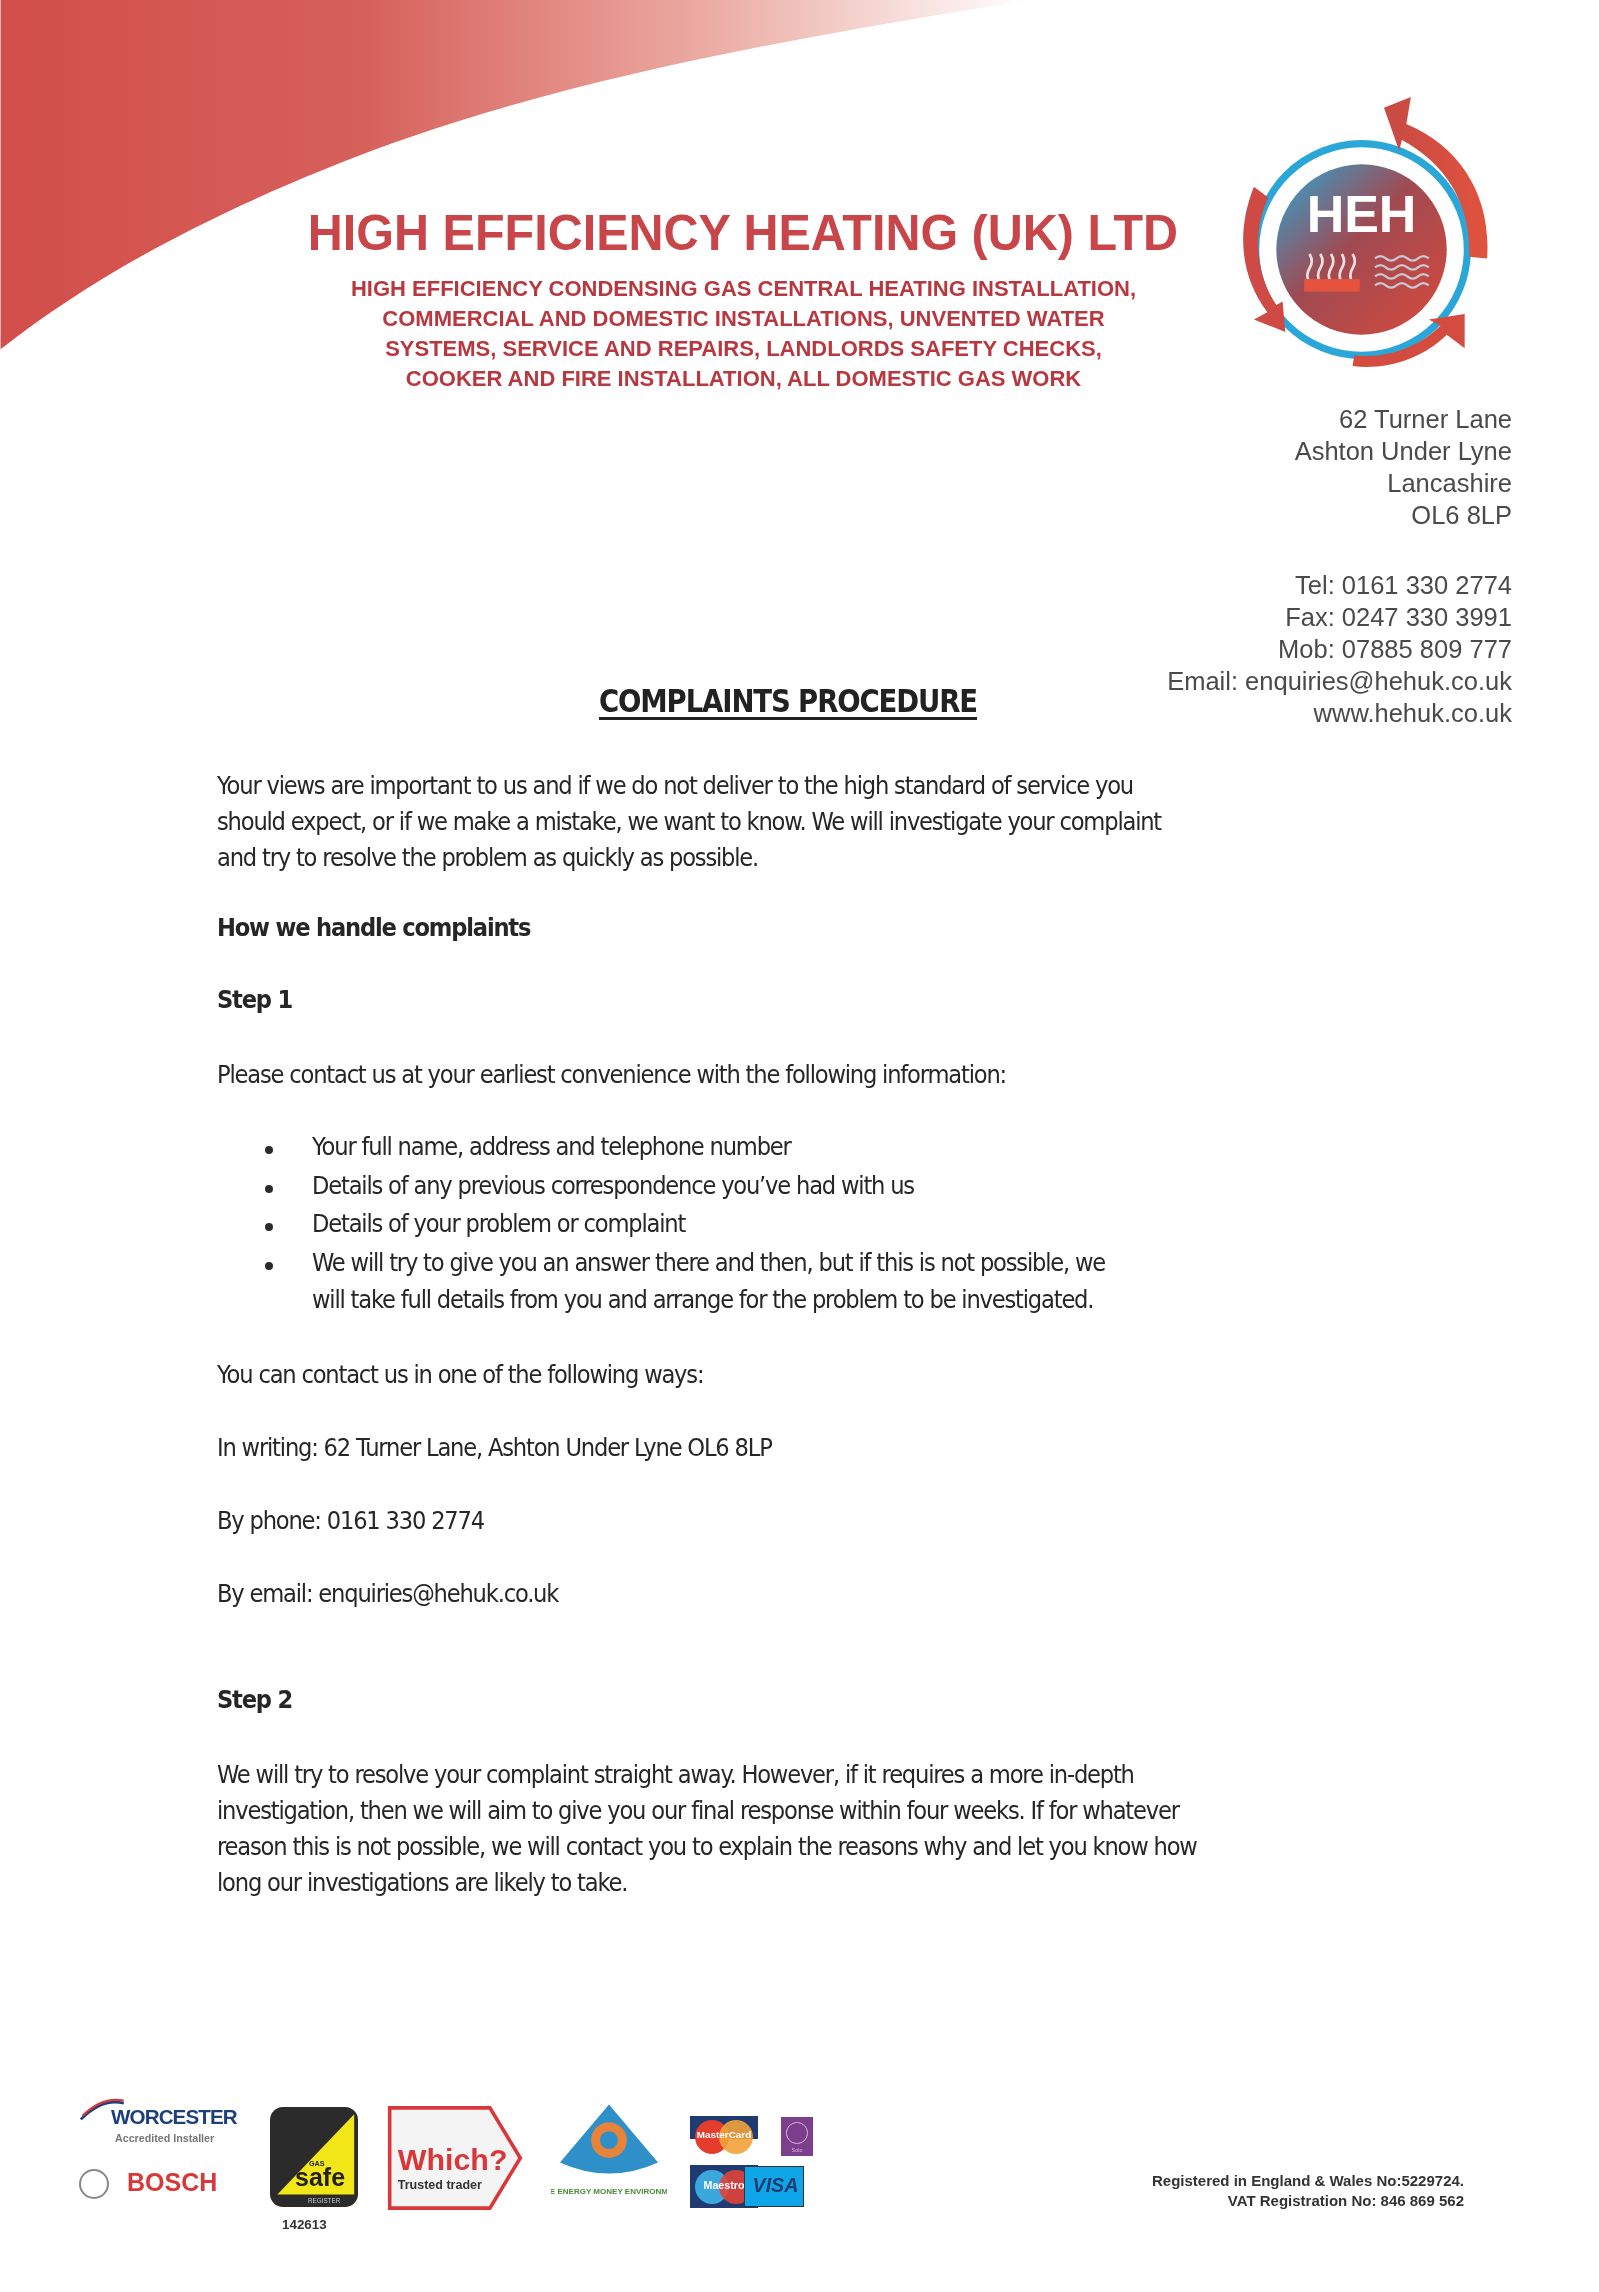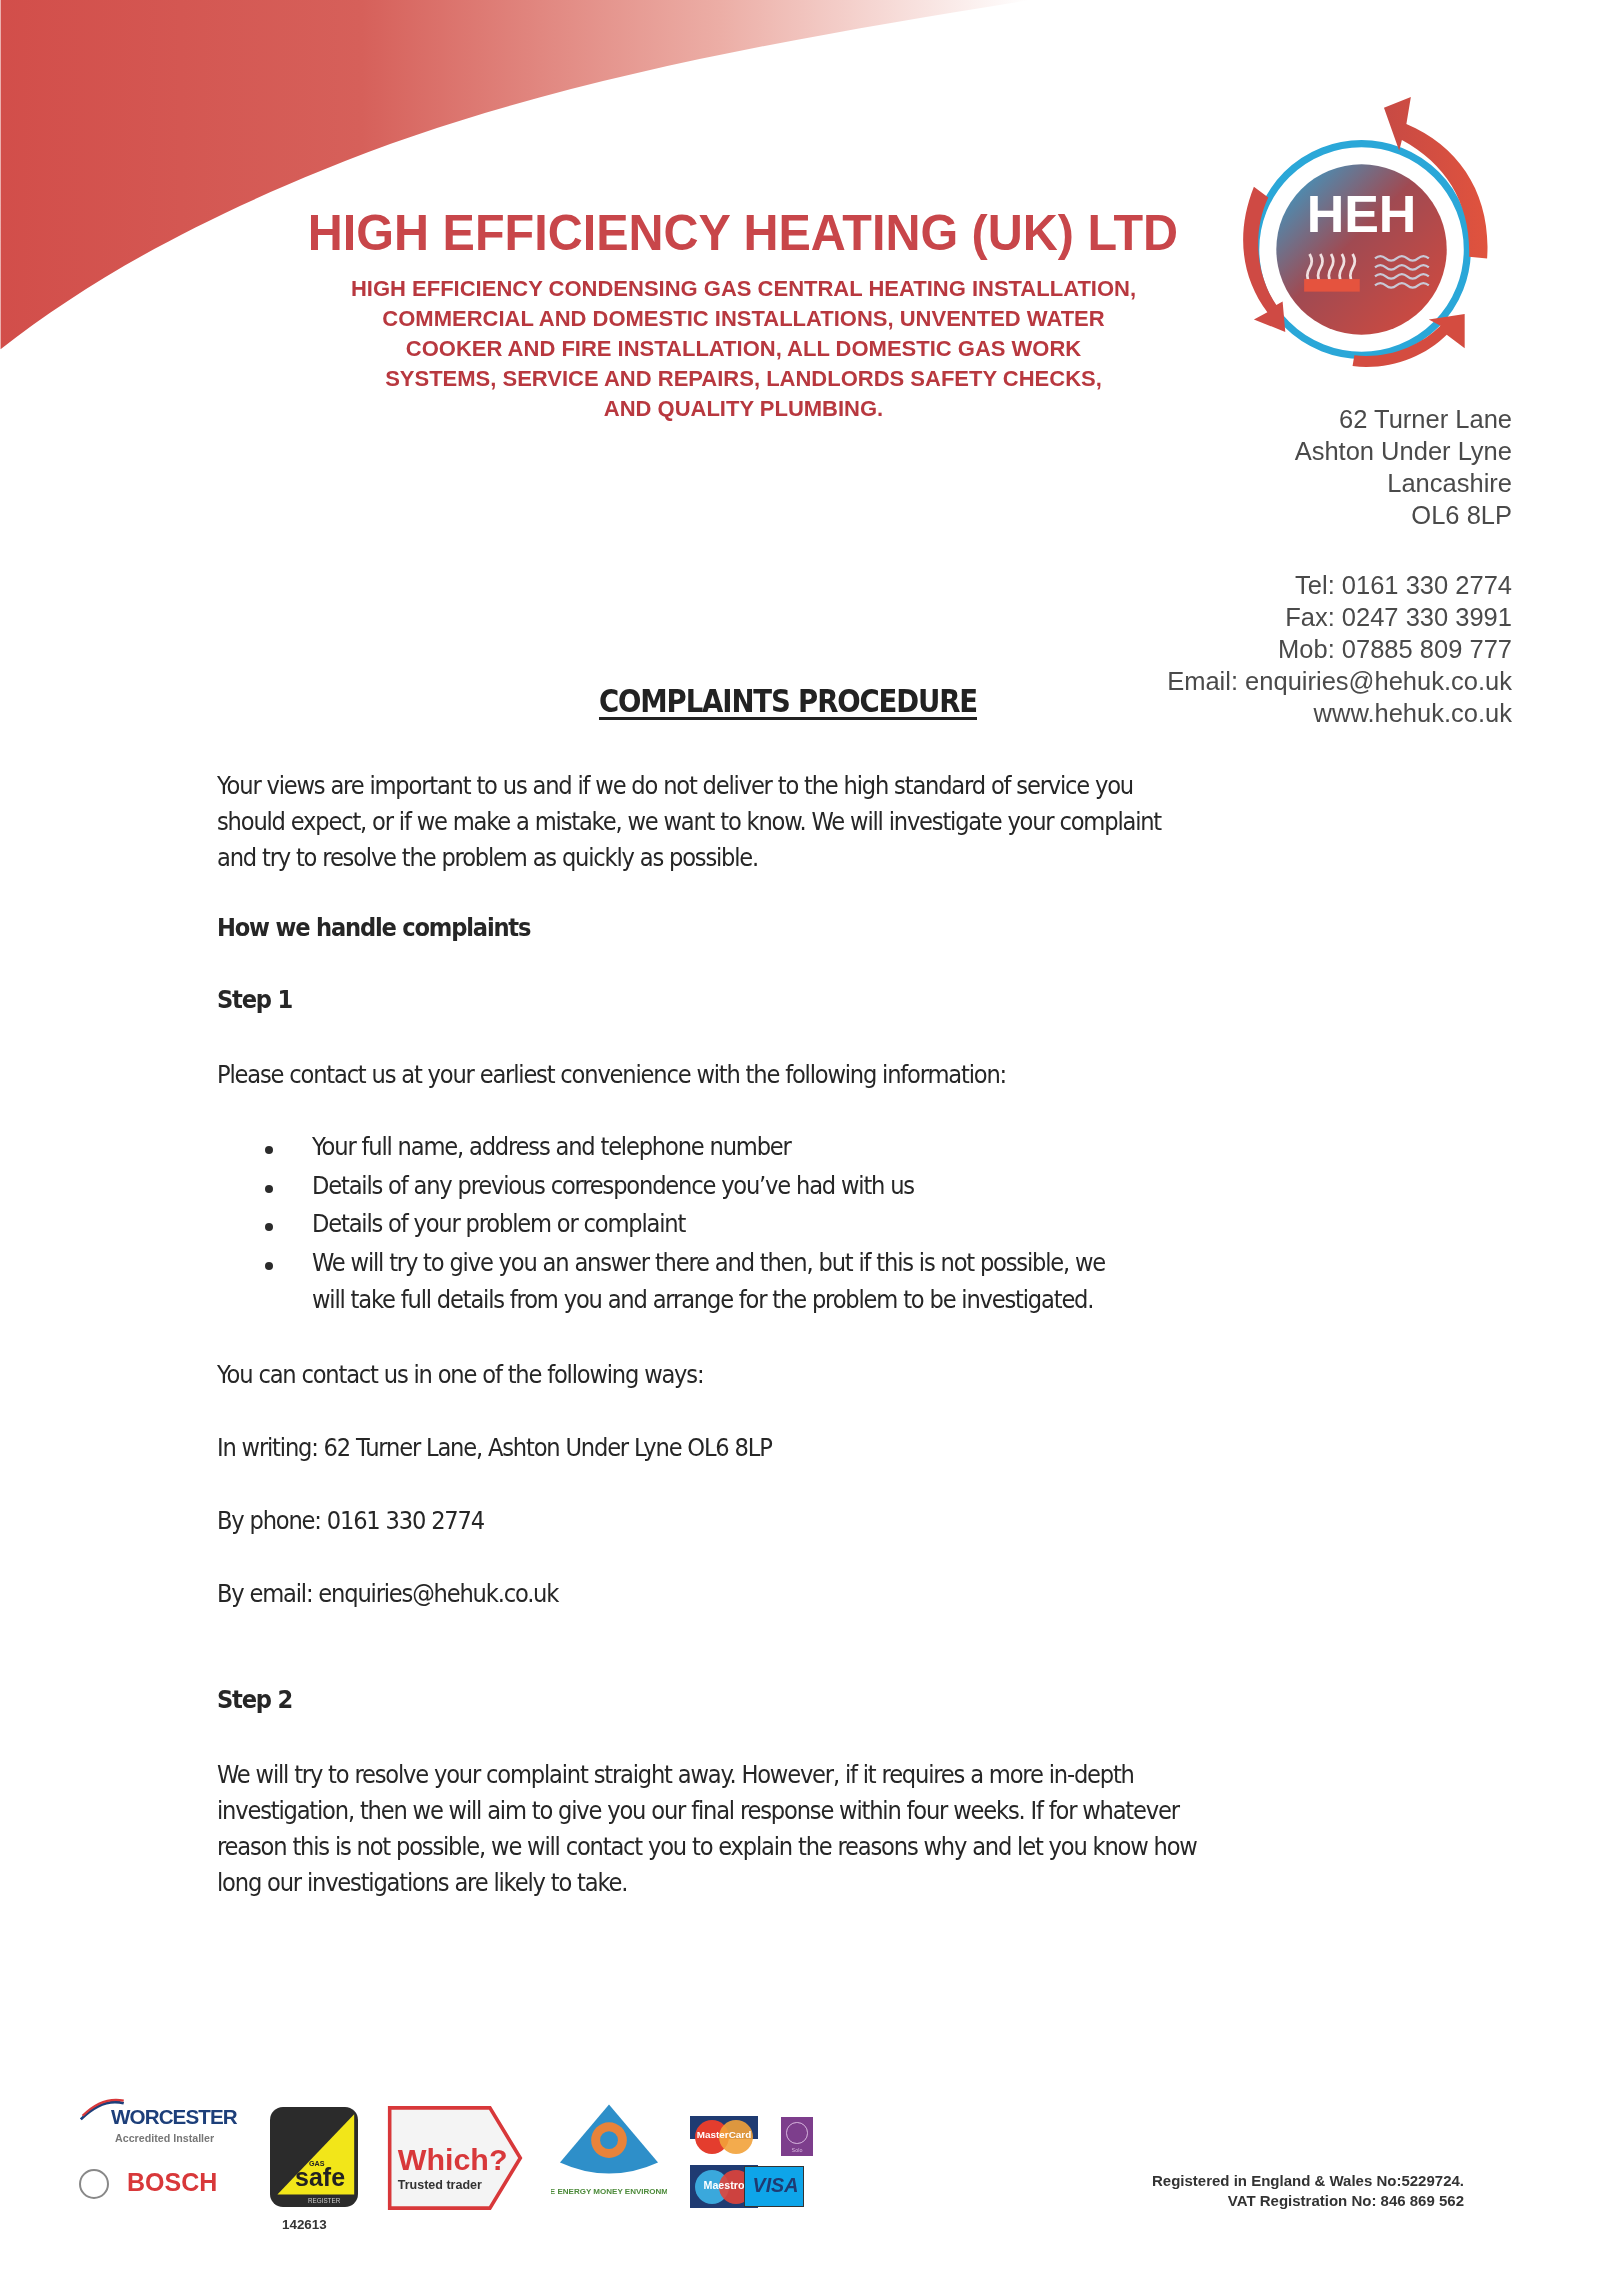--- a/index.html
+++ b/index.html
@@ -35,23 +35,22 @@
     </linearGradient>
   </defs>
   <path d="M0,0 L1150,0 C900,40 600,90 360,190 C200,255 90,320 0,390 Z" fill="url(#swg)"></path>
 </svg>
 
 <div class="abs company-title">HIGH EFFICIENCY HEATING (UK) LTD</div>
 
 <div class="abs services">
   <div>HIGH EFFICIENCY CONDENSING GAS CENTRAL HEATING INSTALLATION,</div>
   <div>COMMERCIAL AND DOMESTIC INSTALLATIONS, UNVENTED WATER</div>
+  <div>SYSTEMS, SERVICE AND REPAIRS, LANDLORDS SAFETY CHECKS,</div>
   <div>COOKER AND FIRE INSTALLATION, ALL DOMESTIC GAS WORK</div>
-  <div>SYSTEMS, SERVICE AND REPAIRS, LANDLORDS SAFETY CHECKS,</div>
-  <div>AND QUALITY PLUMBING.</div>
 </div>
 
 <svg id="logo" viewBox="0 0 320 320">
   <defs>
     <linearGradient id="lg1" x1="0" y1="0" x2="1" y2="1">
       <stop offset="0" stop-color="#2aa7d8"></stop>
       <stop offset="0.45" stop-color="#a04a52"></stop>
       <stop offset="1" stop-color="#d84a3c"></stop>
     </linearGradient>
     <linearGradient id="lg2" x1="0" y1="0" x2="1" y2="0">

